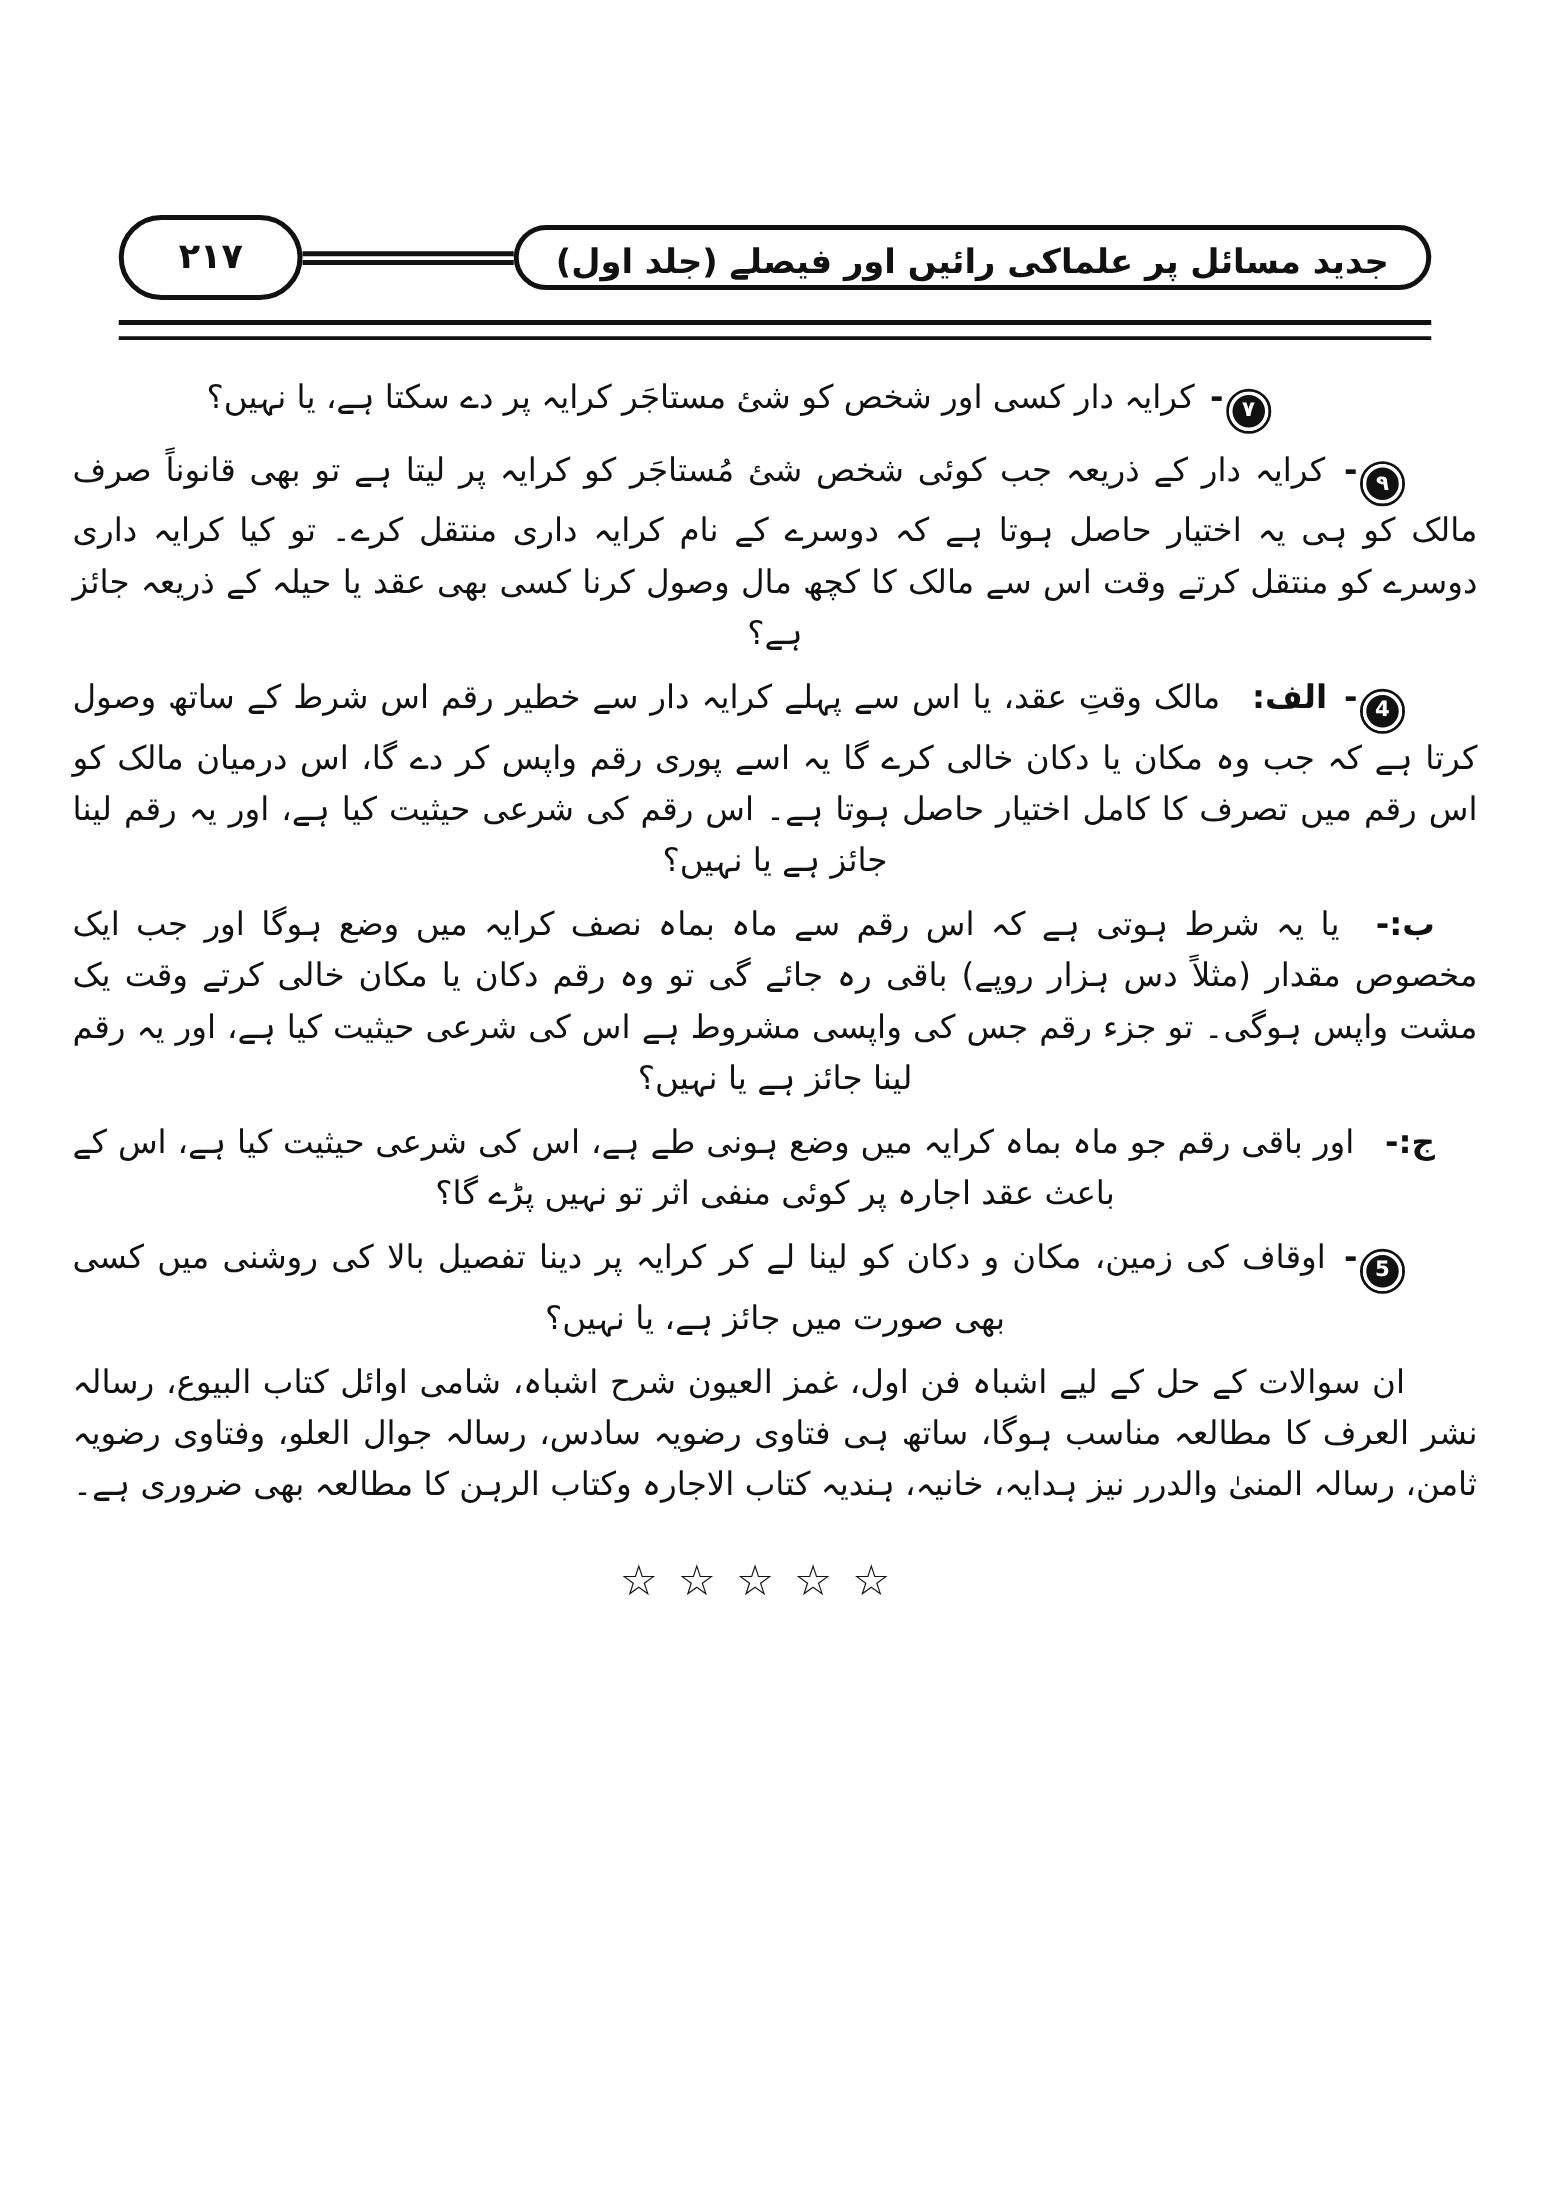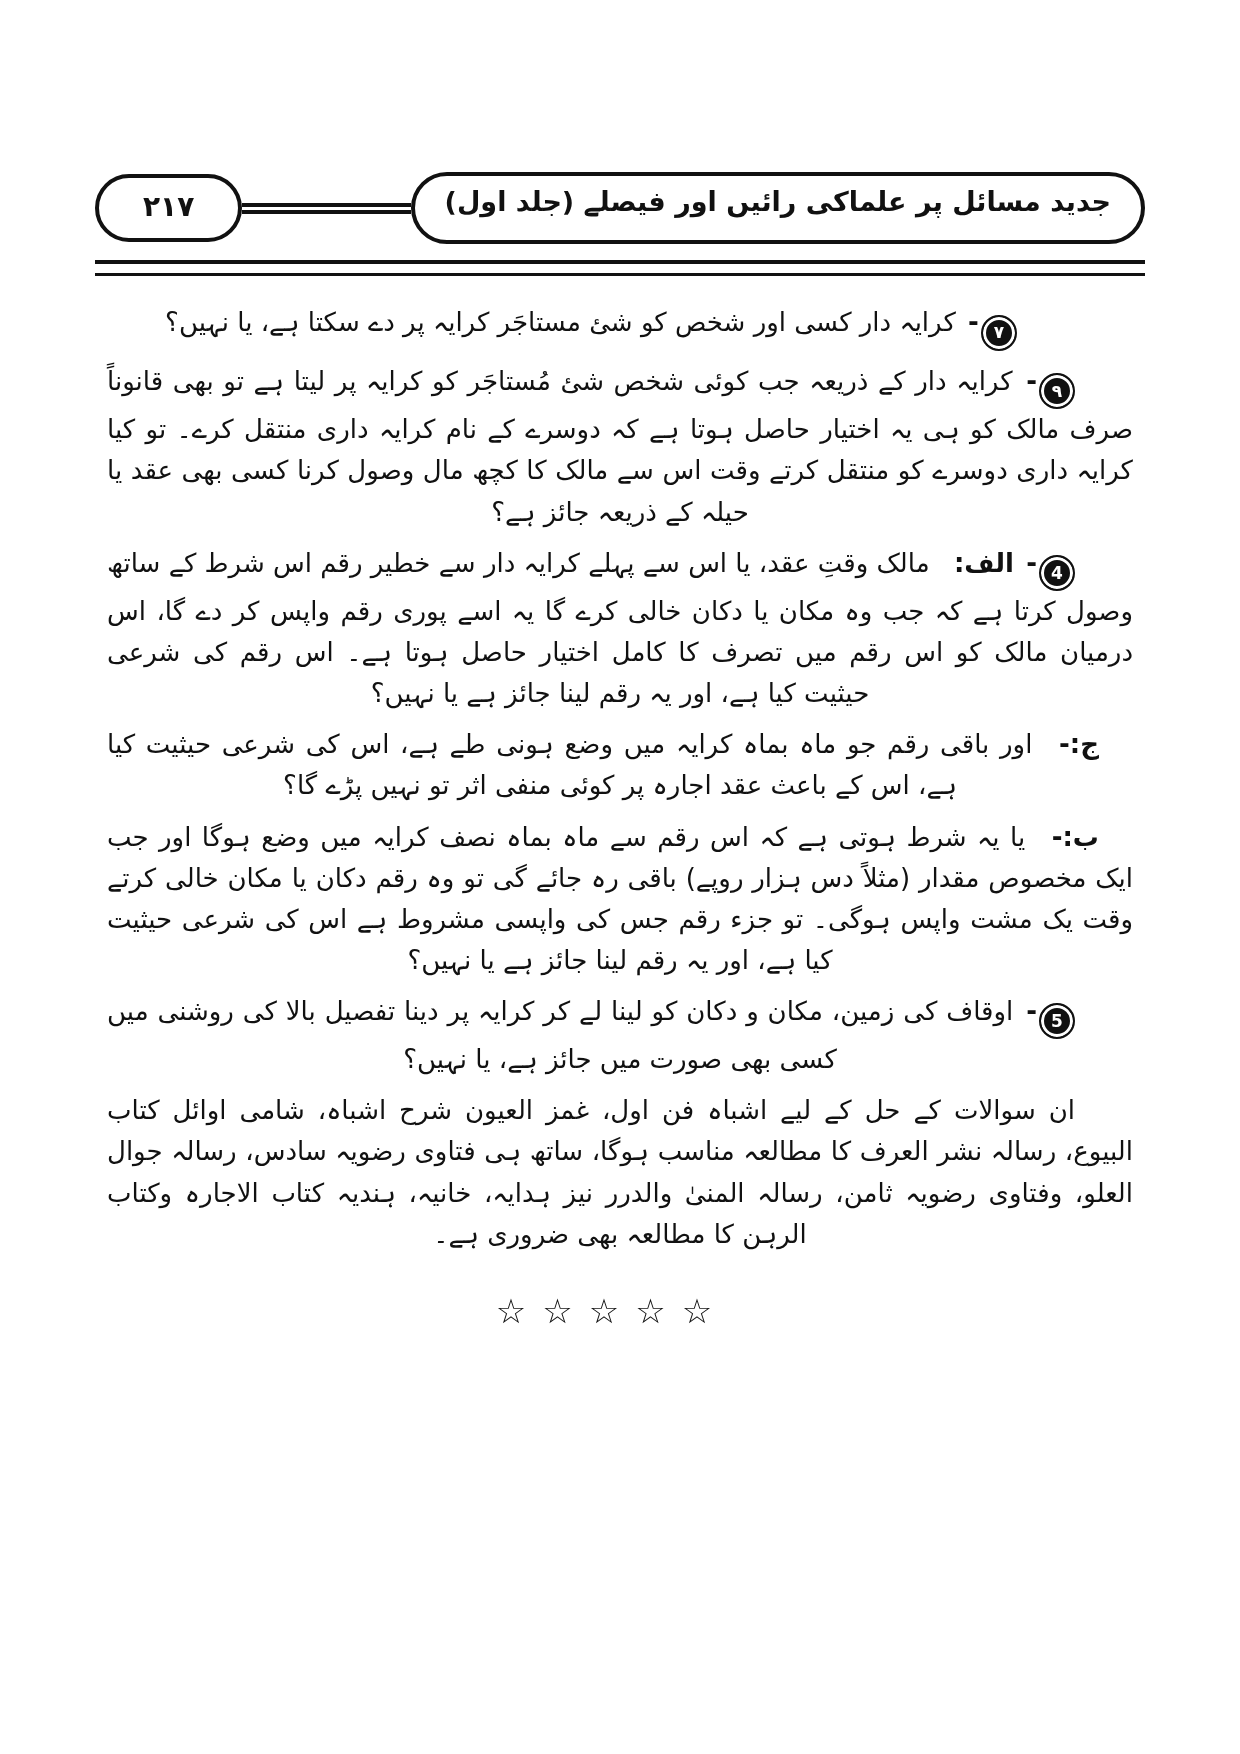--- a/index.html
+++ b/index.html
@@ -25,21 +25,21 @@
   .oval {
     border: 4px solid #111;
     border-radius: 999px;
     background: #fff;
     white-space: nowrap;
     box-sizing: border-box;
   }
   .title-oval {
     font-size: 27px;
     font-weight: bold;
-    padding: 10px 30px 22px;
+    padding: 10px 30px 2px;
     line-height: 1.2;
   }
   .connector {
     flex: 1 1 auto;
     height: 11px;
     border-top: 4px solid #111;
     border-bottom: 4px solid #111;
     box-sizing: border-box;
     min-width: 60px;
   }
@@ -50,21 +50,21 @@
     letter-spacing: 2px;
   }
   .double-rule {
     margin: 16px 95px 0;
     height: 9px;
     border-top: 4px solid #111;
     border-bottom: 3px solid #111;
   }
   
   .content {
-    padding: 26px 107px 0;
+    padding: 26px 58px 0;
     font-size: 26px;
     line-height: 1.58;
     text-align: justify;
   }
   .para {
     margin: 0 0 10px;
     text-indent: 58px;
     text-align: justify;
     text-align-last: center;
   }
@@ -127,27 +127,27 @@
       <span>کرایہ دار کے ذریعہ جب کوئی شخص شئ مُستاجَر کو کرایہ پر لیتا ہے تو بھی قانوناً صرف مالک کو ہی یہ اختیار حاصل ہوتا ہے کہ دوسرے کے نام کرایہ داری منتقل کرے۔ تو کیا کرایہ داری دوسرے کو منتقل کرتے وقت اس سے مالک کا کچھ مال وصول کرنا کسی بھی عقد یا حیلہ کے ذریعہ جائز ہے؟</span>
     </p>
 
     <p class="para">
       <span class="q-badge">4</span><span class="q-dash">-</span>
       <span class="q-label">الف:</span>
       <span>مالک وقتِ عقد، یا اس سے پہلے کرایہ دار سے خطیر رقم اس شرط کے ساتھ وصول کرتا ہے کہ جب وہ مکان یا دکان خالی کرے گا یہ اسے پوری رقم واپس کر دے گا، اس درمیان مالک کو اس رقم میں تصرف کا کامل اختیار حاصل ہوتا ہے۔ اس رقم کی شرعی حیثیت کیا ہے، اور یہ رقم لینا جائز ہے یا نہیں؟</span>
     </p>
 
     <p class="para no-indent">
-      <span class="q-label">ج:-</span>
-      <span>اور باقی رقم جو ماہ بماہ کرایہ میں وضع ہونی طے ہے، اس کی شرعی حیثیت کیا ہے، اس کے باعث عقد اجارہ پر کوئی منفی اثر تو نہیں پڑے گا؟</span>
+      <span class="q-label">ب:-</span>
+      <span>یا یہ شرط ہوتی ہے کہ اس رقم سے ماہ بماہ نصف کرایہ میں وضع ہوگا اور جب ایک مخصوص مقدار (مثلاً دس ہزار روپے) باقی رہ جائے گی تو وہ رقم دکان یا مکان خالی کرتے وقت یک مشت واپس ہوگی۔ تو جزء رقم جس کی واپسی مشروط ہے اس کی شرعی حیثیت کیا ہے، اور یہ رقم لینا جائز ہے یا نہیں؟</span>
     </p>
 
     <p class="para no-indent">
-      <span class="q-label">ب:-</span>
-      <span>یا یہ شرط ہوتی ہے کہ اس رقم سے ماہ بماہ نصف کرایہ میں وضع ہوگا اور جب ایک مخصوص مقدار (مثلاً دس ہزار روپے) باقی رہ جائے گی تو وہ رقم دکان یا مکان خالی کرتے وقت یک مشت واپس ہوگی۔ تو جزء رقم جس کی واپسی مشروط ہے اس کی شرعی حیثیت کیا ہے، اور یہ رقم لینا جائز ہے یا نہیں؟</span>
+      <span class="q-label">ج:-</span>
+      <span>اور باقی رقم جو ماہ بماہ کرایہ میں وضع ہونی طے ہے، اس کی شرعی حیثیت کیا ہے، اس کے باعث عقد اجارہ پر کوئی منفی اثر تو نہیں پڑے گا؟</span>
     </p>
 
     <p class="para">
       <span class="q-badge">5</span><span class="q-dash">-</span>
       <span>اوقاف کی زمین، مکان و دکان کو لینا لے کر کرایہ پر دینا تفصیل بالا کی روشنی میں کسی بھی صورت میں جائز ہے، یا نہیں؟</span>
     </p>
 
     <p class="para">
       <span>ان سوالات کے حل کے لیے اشباہ فن اول، غمز العیون شرح اشباہ، شامی اوائل کتاب البیوع، رسالہ نشر العرف کا مطالعہ مناسب ہوگا، ساتھ ہی فتاوی رضویہ سادس، رسالہ جوال العلو، وفتاوی رضویہ ثامن، رسالہ المنیٰ والدرر نیز ہدایہ، خانیہ، ہندیہ کتاب الاجارہ وکتاب الرہن کا مطالعہ بھی ضروری ہے۔</span>
     </p>

